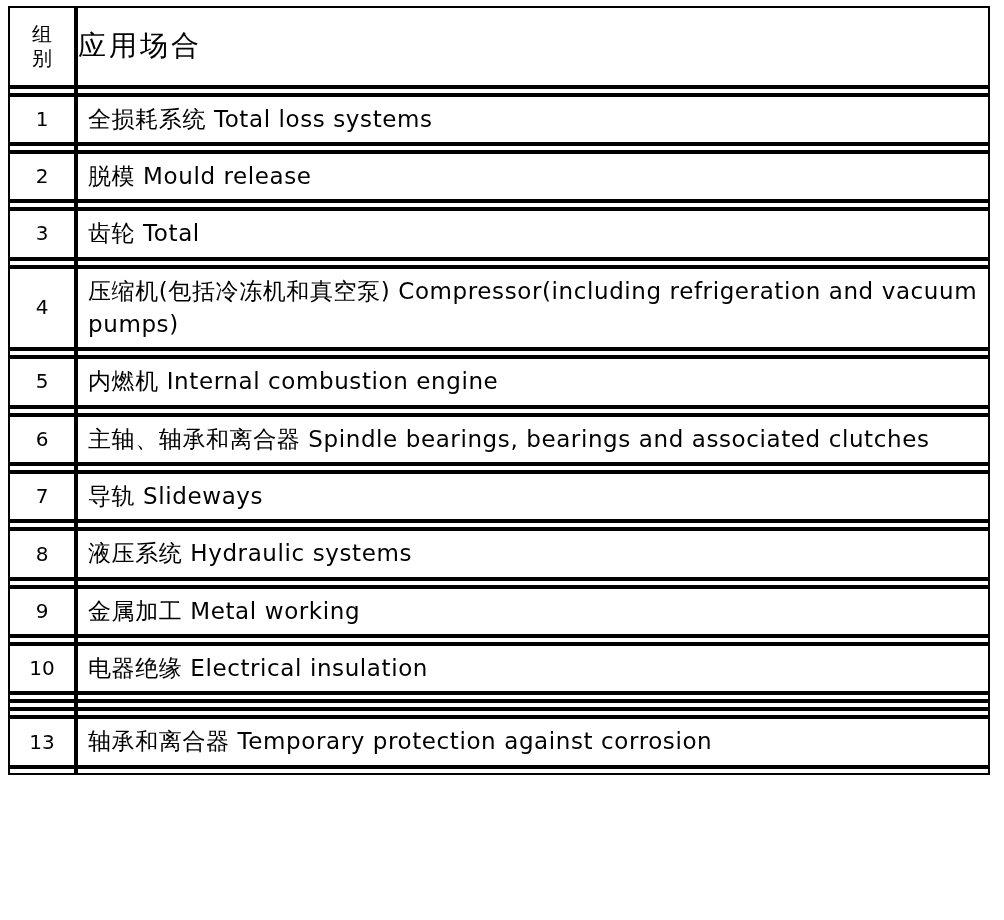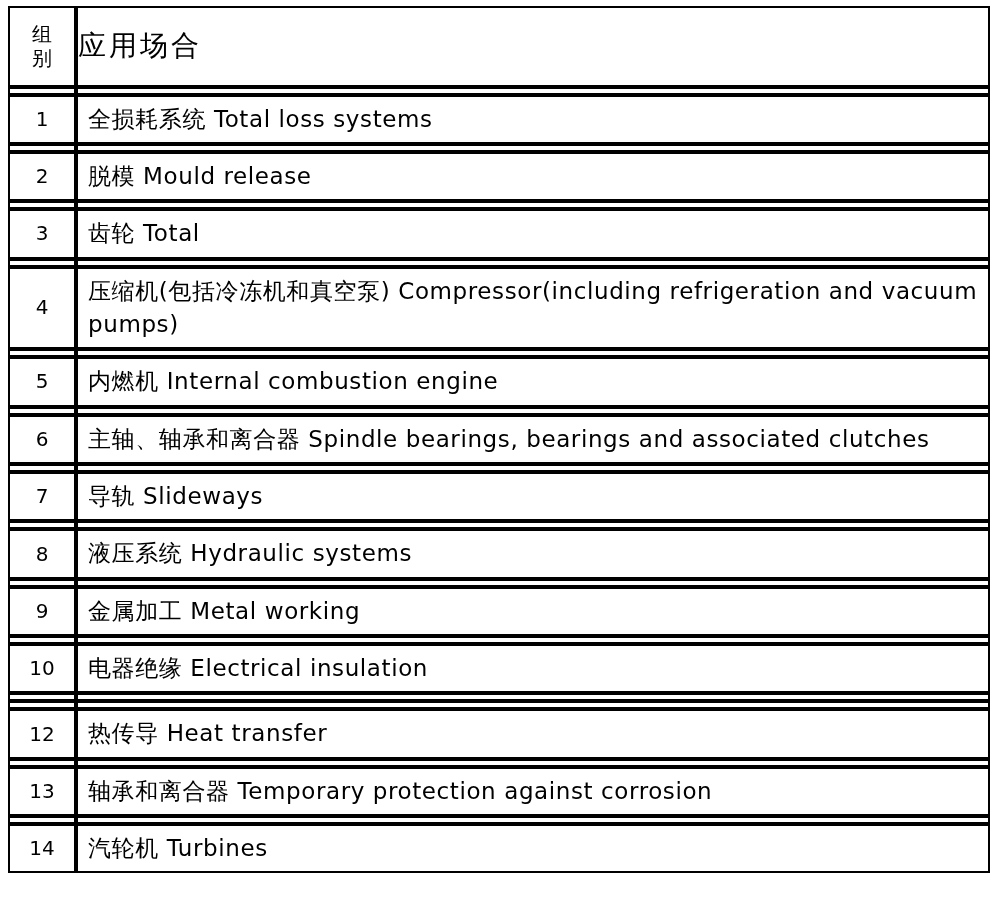--- a/index.html
+++ b/index.html
@@ -183,37 +183,29 @@
       <tr class="row-spacer">
           <td></td>
           <td></td>
         </tr>
 
       <tr class="row-spacer">
           <td></td>
           <td></td>
         </tr>
 
-      <tr>
-        <td class="group-cell">12</td>
-        <td class="scene-cell">热传导 Heat transfer</td>
-      </tr>
       <tr class="row-spacer">
           <td></td>
           <td></td>
         </tr>
 
       <tr>
         <td class="group-cell">13</td>
         <td class="scene-cell">轴承和离合器 Temporary protection against corrosion</td>
       </tr>
       <tr class="row-spacer">
           <td></td>
           <td></td>
         </tr>
 
-      <tr>
-        <td class="group-cell">14</td>
-        <td class="scene-cell">汽轮机 Turbines</td>
-      </tr>
     </tbody>
   </table>
 </div>
 
 </body></html>

